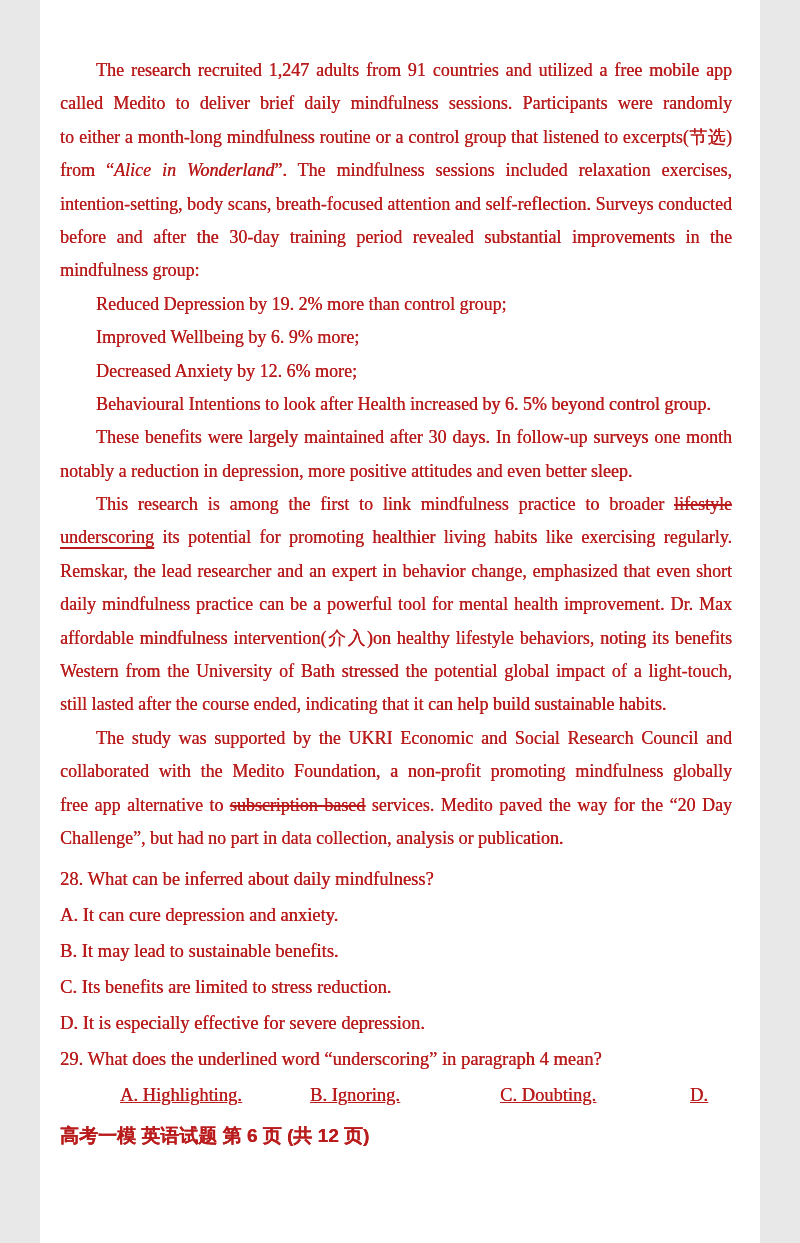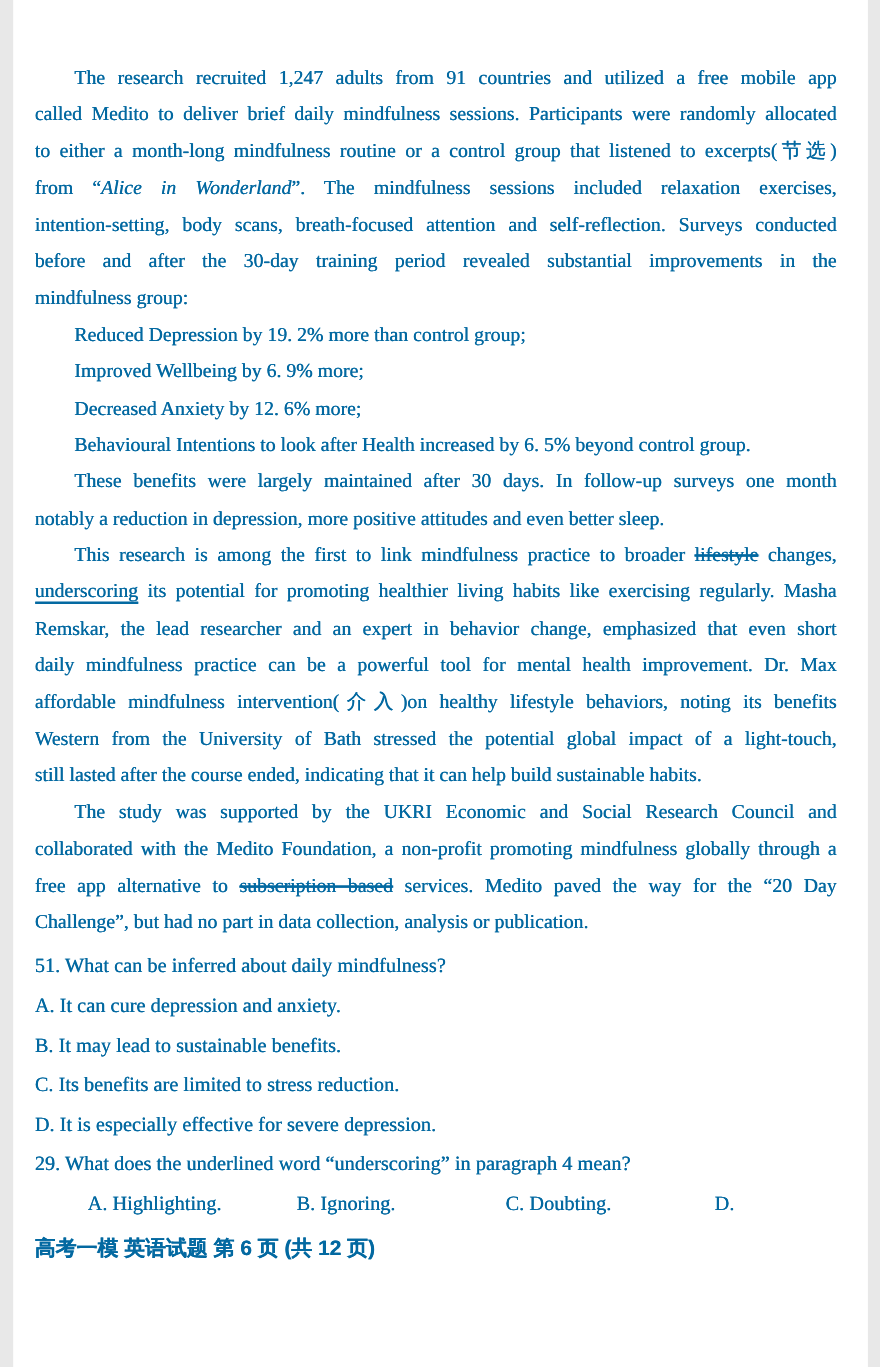--- a/index.html
+++ b/index.html
@@ -1,33 +1,33 @@
 <!DOCTYPE html>
 <html><head>
 <meta charset="utf-8">
 <style>
   html,body { margin:0; padding:0; background:#e8e8e8; }
   .page {
     position:relative;
-    width:777px; height:1243px;
+    width:720px; height:1243px;
     margin:0 auto;
     background:#ffffff;
     box-sizing:border-box;
     padding:54px 28px 0 20px;
     font-family:"Liberation Serif", serif;
-    color:#0369a1;
+    color:#b91c1c;
     text-shadow:0.3px 0 0 currentColor; 
     overflow:hidden;
   }
   .pline { font-size:18px; line-height:33.4px; height:33.4px; overflow:hidden; white-space:normal; }
   .qline { font-size:18.5px; line-height:36px; height:36px; overflow:hidden; }
   .justify { text-align:justify; text-align-last:justify; }
   .ind-para { text-indent:36px; }
   .ind-opt { }
-  .opt-row { margin-left:48px; display:grid; grid-template-columns:190px 190px 190px 1fr; }
+  .opt-row { margin-left:60px; display:grid; grid-template-columns:190px 190px 190px 1fr;text-decoration:underline; }
   .s-i { font-style:italic; }
   .s-u { text-decoration:underline; text-underline-offset:4px; text-decoration-thickness:1.5px; }
   .s-s { text-decoration:line-through; text-decoration-thickness:1.5px; }
   .questions { margin-top:6px; }
   .footer {
     margin-top:8px;
     text-align:left;
     font-size:19px; line-height:30px;
     font-weight:bold;
     font-family:"Liberation Sans", sans-serif;
@@ -57,21 +57,21 @@
       <div class="pline justify"><span>daily mindfulness practice can be a powerful tool for mental health improvement. Dr. Max</span></div>
       <div class="pline justify"><span>affordable mindfulness intervention(介入)on healthy lifestyle behaviors, noting its benefits</span></div>
       <div class="pline justify"><span>Western from the University of Bath stressed the potential global impact of a light-touch,</span></div>
       <div class="pline"><span>still lasted after the course ended, indicating that it can help build sustainable habits.</span></div>
       <div class="pline justify ind-para"><span>The study was supported by the UKRI Economic and Social Research Council and</span></div>
       <div class="pline justify"><span>collaborated with the Medito Foundation, a non-profit promoting mindfulness globally through a</span></div>
       <div class="pline justify"><span>free app alternative to </span><span class="s-s">subscription based</span><span> services. Medito paved the way for the “20 Day</span></div>
       <div class="pline"><span>Challenge”, but had no part in data collection, analysis or publication.</span></div>
     </div>
   <div id="questions" class="questions">
-      <div class="qline"><span>51. What can be inferred about daily mindfulness?</span></div>
+      <div class="qline"><span>28. What can be inferred about daily mindfulness?</span></div>
       <div class="qline ind-opt"><span>A. It can cure depression and anxiety.</span></div>
       <div class="qline ind-opt"><span>B. It may lead to sustainable benefits.</span></div>
       <div class="qline ind-opt"><span>C. Its benefits are limited to stress reduction.</span></div>
       <div class="qline ind-opt"><span>D. It is especially effective for severe depression.</span></div>
       <div class="qline"><span>29. What does the underlined word “underscoring” in paragraph 4 mean?</span></div>
       <div class="qline opt-row">
         <span>A. Highlighting.</span>
         <span>B. Ignoring.</span>
         <span>C. Doubting.</span>
         <span>D. Transforming.</span>

